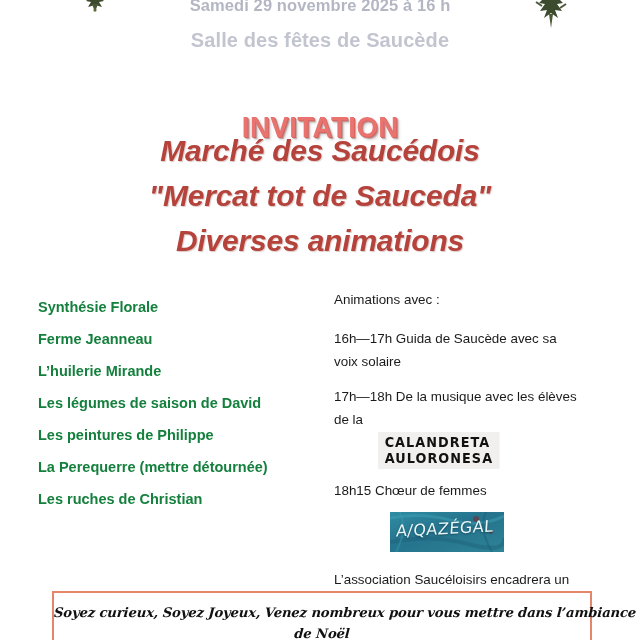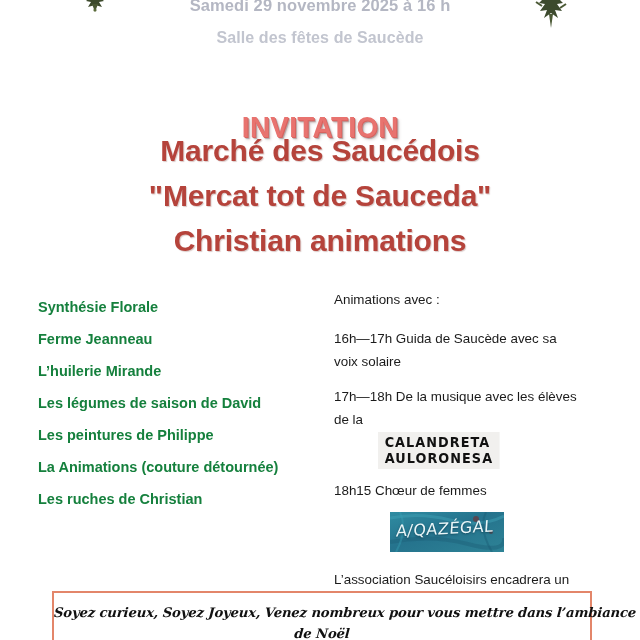--- a/index.html
+++ b/index.html
@@ -31,21 +31,21 @@
   .hdr-line {
     position: absolute;
     left: 0;
     width: 640px;
     text-align: center;
     color: #b9bcc7;
     font-weight: bold;
     letter-spacing: .1px;
   }
   #hdr-date  { top: -4px;  font-size: 16.5px; color: #b4b7c3; }
-  #hdr-place { top: 29px;  font-size: 16px;   color: #c2c5cf; }
+  #hdr-place { top: 29px;  font-size: 20px;   color: #c2c5cf; }
 
   
   #invitation-wrap {
     position: absolute;
     top: 70px;
     left: 0;
     width: 640px;
     text-align: center;
     margin-top: 40px;
   }
@@ -70,21 +70,21 @@
     left: 0;
     width: 640px;
     text-align: center;
     color: #b5433b;
     font-size: 30px;
     font-weight: bold;
     line-height: 45px;
     letter-spacing: -0.2px;
     text-shadow: 1px 1px 1px rgba(120,60,55,.28);
   }
-  #main-title .tl { display: block; white-space: nowrap; }
+  #main-title .tl { display: block; white-space: nowrap; font-style: italic; }
 
   
   #col-left {
     position: absolute;
     left: 38px;
     top: 291px;
     width: 300px;
   }
   #col-left .entry {
     font-size: 14.5px;
@@ -210,30 +210,30 @@
 <div class="hdr-line" id="hdr-date">Samedi 29 novembre 2025 à 16 h</div>
 <div class="hdr-line" id="hdr-place">Salle des fêtes de Saucède</div>
 
 <div id="invitation-wrap">
   <span id="invitation">INVITATION</span>
 </div>
 
 <div id="main-title">
   <span class="tl">Marché des Saucédois</span>
   <span class="tl">"Mercat tot de Sauceda"</span>
-  <span class="tl">Christian animations</span>
+  <span class="tl">Diverses animations</span>
 </div>
 
 <div id="col-left">
   <div class="entry">Synthésie Florale</div>
   <div class="entry">Ferme Jeanneau</div>
   <div class="entry">L’huilerie Mirande</div>
   <div class="entry">Les légumes de saison de David</div>
   <div class="entry">Les peintures de Philippe</div>
-  <div class="entry">La Animations (couture détournée)</div>
+  <div class="entry">La Perequerre (mettre détournée)</div>
   <div class="entry">Les ruches de Christian</div>
 </div>
 
 <div id="col-right">
 
   <div class="blk">Animations avec :</div>
   <div class="sp-16"></div>
 
   <div class="blk">16h—17h Guida de Saucède avec sa</div>
   <div class="blk">voix solaire</div>

